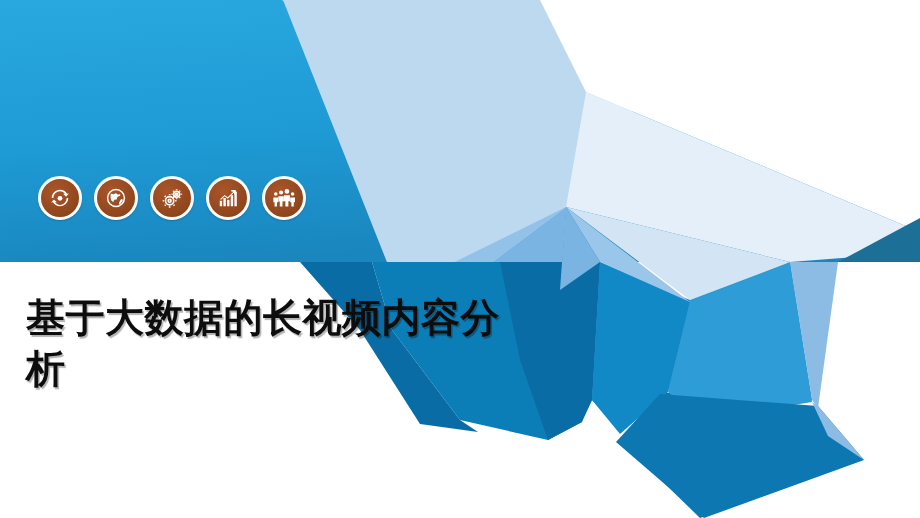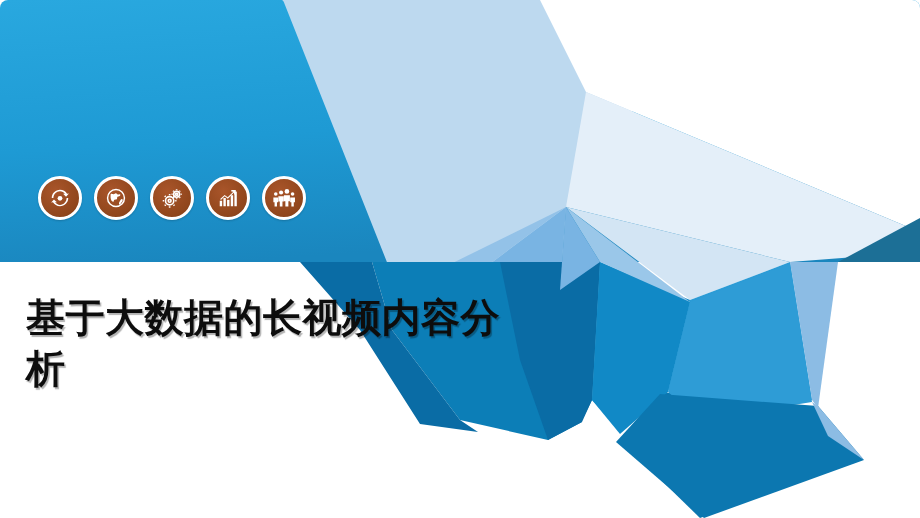--- a/index.html
+++ b/index.html
@@ -7,21 +7,20 @@
     padding: 0;
     background: #ffffff;
   }
   #slide {
     position: relative;
     width: 920px;
     height: 518px;
     overflow: hidden;
     background: #ffffff;
     font-family: "Liberation Sans", "DejaVu Sans", sans-serif;
-    border-radius: 8px;
   }
   
   #bg-art {
     position: absolute;
     left: 0; top: 0;
     width: 920px;
     height: 518px;
     display: block;
   }
   

